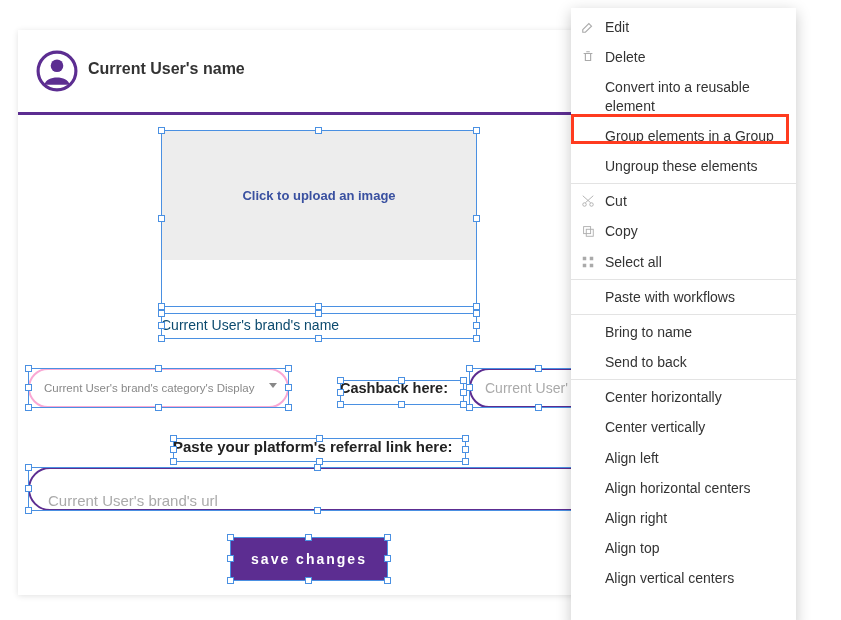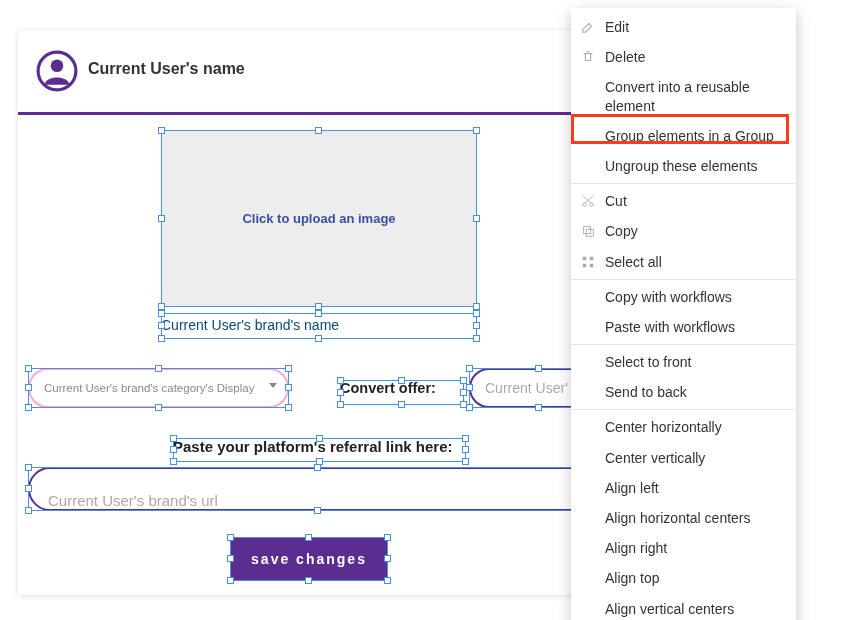--- a/index.html
+++ b/index.html
@@ -18,21 +18,21 @@
   .sel .h { position: absolute; width: 7px; height: 7px; background: #fff; border: 1px solid #4a90e2; }
   .sel .tl { left: -4px; top: -4px; }
   .sel .tc { left: 50%; margin-left: -4px; top: -4px; }
   .sel .tr { right: -4px; top: -4px; }
   .sel .ml { left: -4px; top: 50%; margin-top: -4px; }
   .sel .mr { right: -4px; top: 50%; margin-top: -4px; }
   .sel .bl { left: -4px; bottom: -4px; }
   .sel .bc { left: 50%; margin-left: -4px; bottom: -4px; }
   .sel .br { right: -4px; bottom: -4px; }
 
-  .upload-box { position: absolute; left: 143px; top: 100px; width: 316px; height: 177px; background: #ededed; display: flex; align-items: center; justify-content: center; font-size: 13px; font-weight: 700; color: #3950a0; }
+  .upload-box { position: absolute; left: 143px; top: 100px; width: 316px; height: 130px; background: #ededed; display: flex; align-items: center; justify-content: center; font-size: 13px; font-weight: 700; color: #3950a0; }
 
   .brand-name { position: absolute; left: 143px; top: 283px; width: 316px; height: 26px; font-size: 14px; color: #0c4a6e; padding-top: 4px; }
 
   .category-field { position: absolute; left: 10px; top: 338px; width: 261px; height: 40px; border: 2px solid #f9a8d4; border-radius: 20px; display: flex; align-items: center; padding: 0 26px 0 14px; }
   .category-field .txt { font-size: 11.5px; color: #888; }
   .category-field .chev { position: absolute; right: 10px; top: 13px; }
 
   .cashback-label { position: absolute; left: 322px; top: 350px; width: 124px; height: 25px; font-size: 14.5px; font-weight: 700; color: #222; }
 
   .offer-field { position: absolute; left: 451px; top: 338px; width: 140px; height: 40px; border: 2px solid #5c2d91; border-radius: 20px; display: flex; align-items: center; padding: 0 14px; overflow: hidden; }
@@ -104,21 +104,21 @@
     <div class="h tl"></div>
       <div class="h tc"></div>
       <div class="h tr"></div>
       <div class="h ml"></div>
       <div class="h mr"></div>
       <div class="h bl"></div>
       <div class="h bc"></div>
       <div class="h br"></div>
   </div>
 
-  <div class="cashback-label">Convert offer:</div>
+  <div class="cashback-label">Cashback here:</div>
   <div class="sel" style="left:322px; top:350px; width:124px; height:25px;">
     <div class="h tl"></div>
       <div class="h tc"></div>
       <div class="h tr"></div>
       <div class="h ml"></div>
       <div class="h mr"></div>
       <div class="h bl"></div>
       <div class="h bc"></div>
       <div class="h br"></div>
   </div>
@@ -220,28 +220,25 @@
     <span class="ico"><svg viewBox="0 0 16 16">
           <rect x="2" y="2" width="4" height="4" fill="#666"></rect>
           <rect x="10" y="2" width="4" height="4" fill="#666"></rect>
           <rect x="2" y="10" width="4" height="4" fill="#666"></rect>
           <rect x="10" y="10" width="4" height="4" fill="#666"></rect>
         </svg></span>
     <span>Select all</span>
   </div>
   <div class="sep"></div>
   <div class="item">
-      <span>Copy with workflows</span>
-    </div>
-  <div class="item">
       <span>Paste with workflows</span>
     </div>
   <div class="sep"></div>
   <div class="item">
-      <span>Select to front</span>
+      <span>Bring to name</span>
     </div>
   <div class="item">
       <span>Send to back</span>
     </div>
   <div class="sep"></div>
   <div class="item">
       <span>Center horizontally</span>
     </div>
   <div class="item">
       <span>Center vertically</span>

